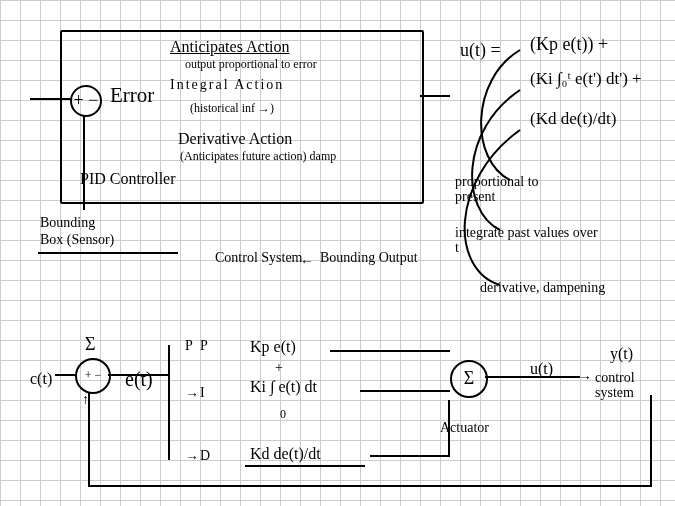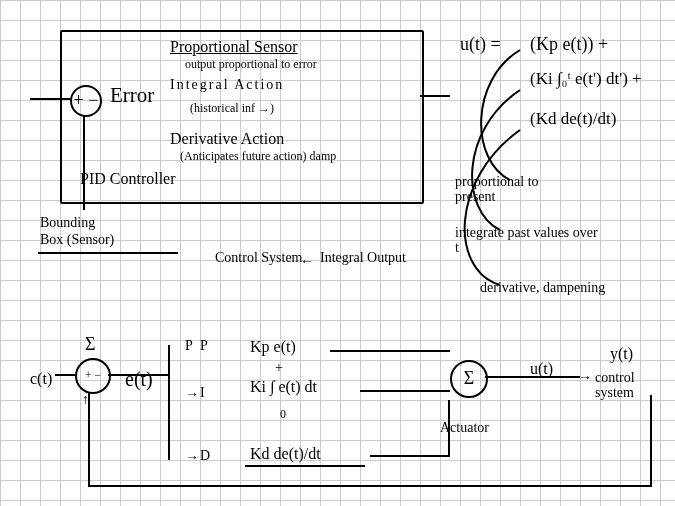--- a/index.html
+++ b/index.html
@@ -13,46 +13,46 @@
 </head>
 <body>
 <div class="grid"></div>
 
 <div class="el box" style="left:60px;top:30px;width:360px;height:170px"></div>
 <div class="el" style="left:110px;top:84px;font-size:21px">Error</div>
 <div class="el circ" style="left:70px;top:85px;width:28px;height:28px">
     <span>+ −</span>
   </div>
 
-<div class="el" style="left:170px;top:38px;font-size:16px;text-decoration:underline">Proportional Sensor</div>
+<div class="el" style="left:170px;top:38px;font-size:16px;text-decoration:underline">Anticipates Action</div>
 <div class="el sub" style="left:185px;top:58px">output proportional to error</div>
 
 <div class="el" style="left:170px;top:77px;font-size:14px;letter-spacing:2px">Integral Action</div>
 <div class="el sub" style="left:190px;top:102px">(historical inf →)</div>
 
-<div class="el" style="left:170px;top:130px;font-size:16px">Derivative Action</div>
+<div class="el" style="left:178px;top:130px;font-size:16px">Derivative Action</div>
 <div class="el sub" style="left:180px;top:150px">(Anticipates future action) damp</div>
 
 <div class="el" style="left:80px;top:170px;font-size:16px">PID Controller</div>
 
 <div class="line" style="left:30px;top:98px;width:40px;height:2px"></div>
 
 <div class="line" style="left:83px;top:115px;width:2px;height:95px"></div>
 
 <div class="el" style="left:40px;top:215px">Bounding</div>
 <div class="el" style="left:40px;top:232px">Box (Sensor)</div>
 <div class="line" style="left:38px;top:252px;width:140px;height:2px"></div>
 
 <div class="el" style="left:215px;top:250px">Control System</div>
-<div class="el" style="left:320px;top:250px">Integral Output</div>
+<div class="el" style="left:320px;top:250px">Bounding Output</div>
 <div class="el" style="left:300px;top:252px">←</div>
 
 <div class="line" style="left:420px;top:95px;width:30px;height:2px"></div>
 
-<div class="el" style="left:460px;top:35px;font-size:18px">u(t) =</div>
+<div class="el" style="left:460px;top:41px;font-size:18px">u(t) =</div>
 <div class="el" style="left:530px;top:35px;font-size:18px">(Kp e(t)) +</div>
 <div class="el" style="left:530px;top:70px;font-size:17px">(Ki ∫₀ᵗ e(t') dt') +</div>
 <div class="el" style="left:530px;top:110px;font-size:17px">(Kd de(t)/dt)</div>
 
 <svg style="position:absolute;left:450px;top:40px;width:200px;height:270px" viewBox="0 0 200 270">
 <path d="M70 10 C20 40 20 120 60 140" stroke="#000" fill="none" stroke-width="2"></path>
 <path d="M70 50 C10 90 10 170 50 190" stroke="#000" fill="none" stroke-width="2"></path>
 <path d="M70 90 C0 140 0 230 50 245" stroke="#000" fill="none" stroke-width="2"></path>
 </svg>
 

